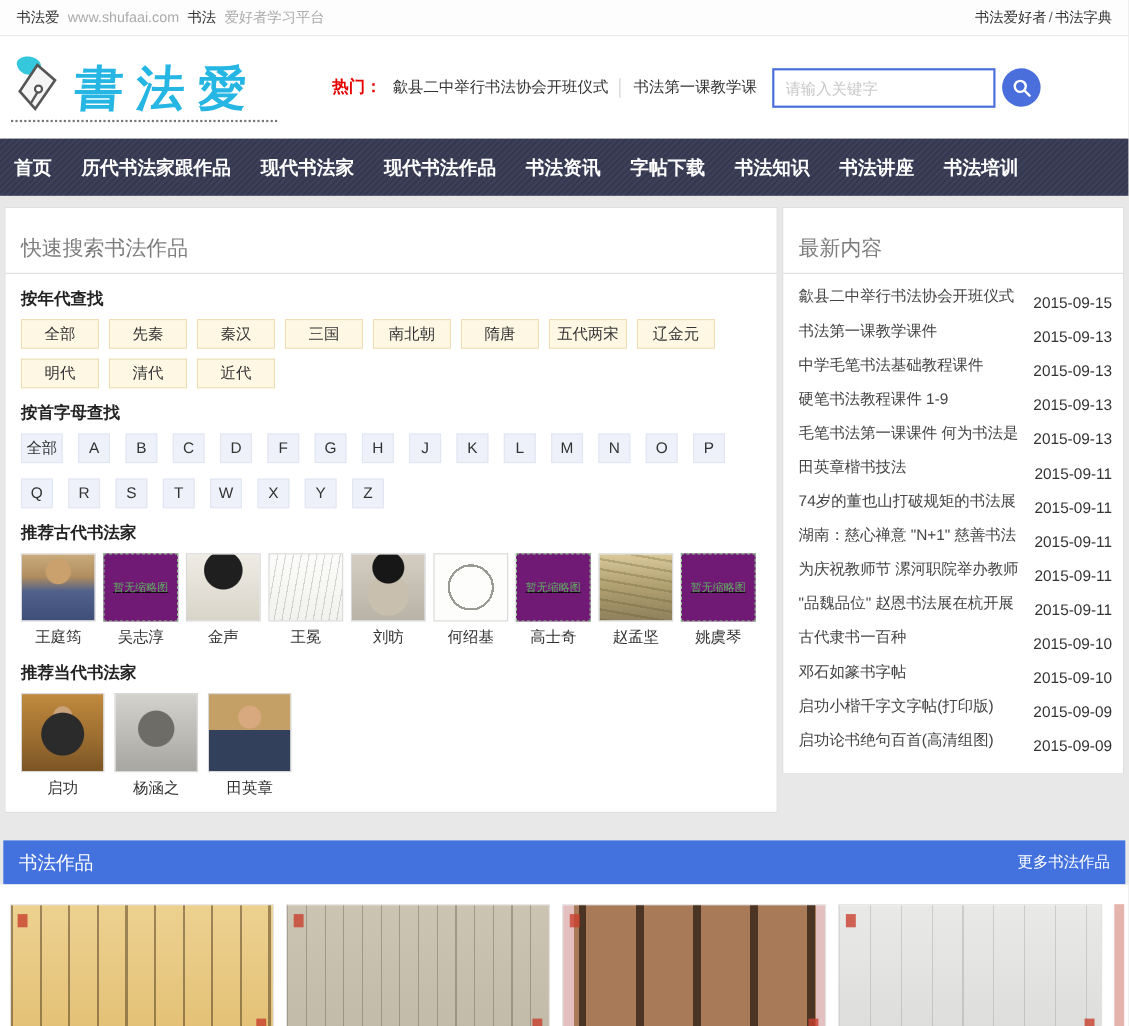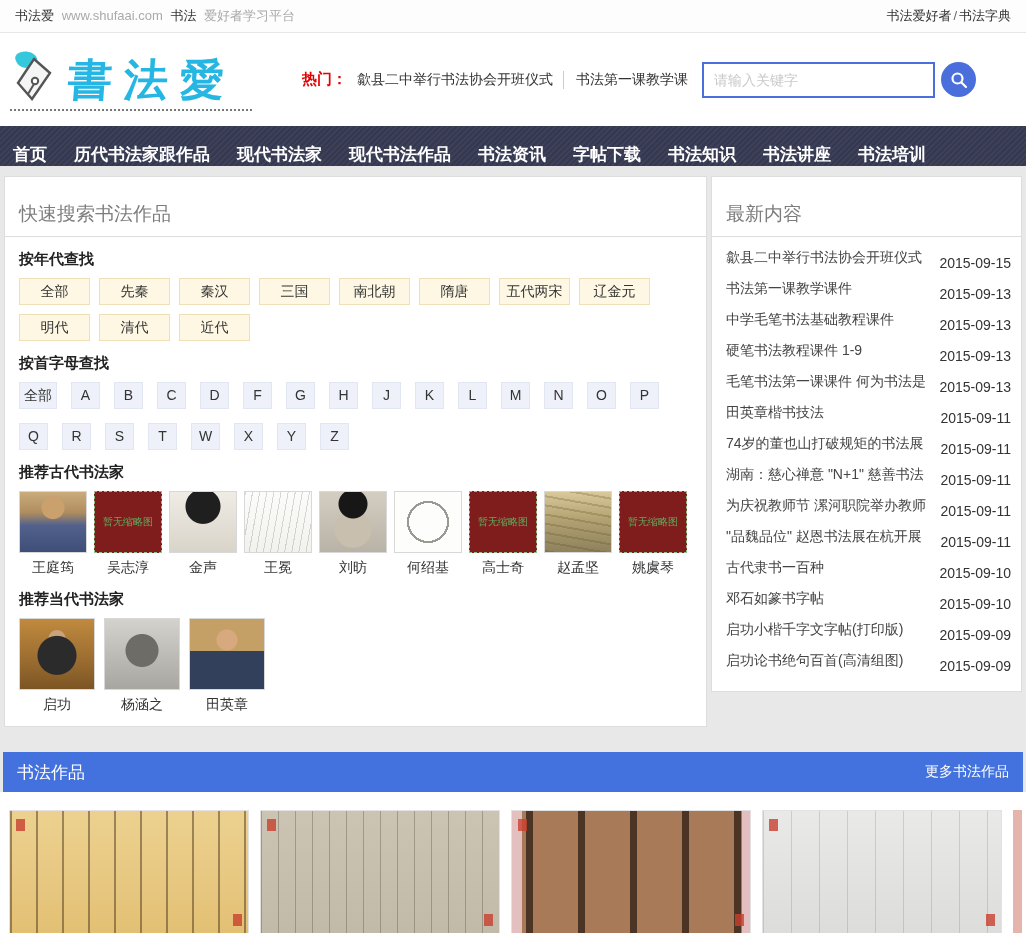--- a/index.html
+++ b/index.html
@@ -23,31 +23,31 @@
   .logo svg { flex:none; }
   .logo-text { font-family:"Liberation Serif","DejaVu Serif",serif; font-weight:bold;
     font-size:44px; line-height:48px; color:#25b6e3; letter-spacing:12px; margin-left:4px;
     transform:skewX(-4deg); white-space:nowrap; }
   .hot { margin-left:22px; display:flex; align-items:center; font-size:14px; }
   .hot-label { color:#e60000; font-weight:bold; font-size:15px; margin-right:10px;margin-left:28px; }
   .hot-links { display:flex; align-items:center; }
   .hot-links a { color:#333; text-decoration:none; white-space:nowrap; }
   .hot-links a + a { margin-left:10px; padding-left:12px; border-left:1px solid #ccc; }
   .searchbox { margin-left:14px; display:flex; align-items:center; }
-  .search-input { width:233px; height:35px; border:2px solid #4a6fdc; padding:16px 10px;
+  .search-input { width:203px; height:35px; border:2px solid #4a6fdc; padding:16px 10px;
     font-size:14px; color:#333; outline:none; }
   .search-input::placeholder { color:#c9c9c9; }
   .search-btn { width:35px; height:35px; border:none; border-radius:50%;
     background:#4a6fdc; margin-left:6px; cursor:pointer; display:flex;
     align-items:center; justify-content:center; }
 
   
-  .nav { height:40px; color:#fff;
+  .nav { height:52px; color:#fff;
     background:repeating-linear-gradient(135deg,#3d4057 0 2px,#343850 2px 4px);
-    display:flex; align-items:flex-end; padding:0 13px; }
+    display:flex; align-items:center; padding:0 13px; }
   .nav a { color:#fff; text-decoration:none; font-size:17px; font-weight:bold;
     margin-right:27px; white-space:nowrap; }
 
   
   .main { display:flex; align-items:flex-start; margin:10px 4px 0 4px; gap:4px; }
   .panel { background:#fff; border:1px solid #ddd; }
   .panel-hd { font-size:19px; color:#7d7d7d; padding:24px 14px 9px; border-bottom:1px solid #ddd; }
   .panel-left { width:703px; }
   .panel-right { width:311px; }
   .pl-body { padding:0 14px 12px; }
@@ -63,21 +63,21 @@
 
   .card-row { display:flex; flex-wrap:wrap; gap:7px; }
   .card { width:68px; cursor:pointer; }
   .card-row.modern { gap:9px; }
   .card-row.modern .card { width:76px; }
   .thumb { width:100%; height:62px; border:1px solid #d8d8d8; position:relative; overflow:hidden;
     display:flex; align-items:center; justify-content:center; }
   .card-row.modern .thumb { height:72px; }
   .card-name { margin-top:6px; text-align:center; font-size:14px; color:#333; white-space:nowrap; }
   .ph-label { display:none; }
-  .thumb.placeholder { border:1px dashed #8fc48f; background:#7f1d1d; }
+  .thumb.placeholder { border:1px dashed #8fc48f; background:#701a75;text-decoration:underline; }
   .thumb.placeholder .ph-label { display:block; font-size:10px; color:#5faf5f; white-space:nowrap; }
 
   
   .thumb.t-wangtingyun { background:
     radial-gradient(circle at 50% 26%, #caa06c 0 11px, transparent 12px),
     linear-gradient(180deg,#c9ab7c 0%,#b08d5e 34%,#51618c 56%,#3e4e78 100%); }
   .thumb.t-jinsheng { background:
     radial-gradient(circle at 50% 24%, #1f1f1f 0 17px, transparent 18px),
     linear-gradient(180deg,#efece5,#d9d4c9); }
   .thumb.t-wangmian { background:

